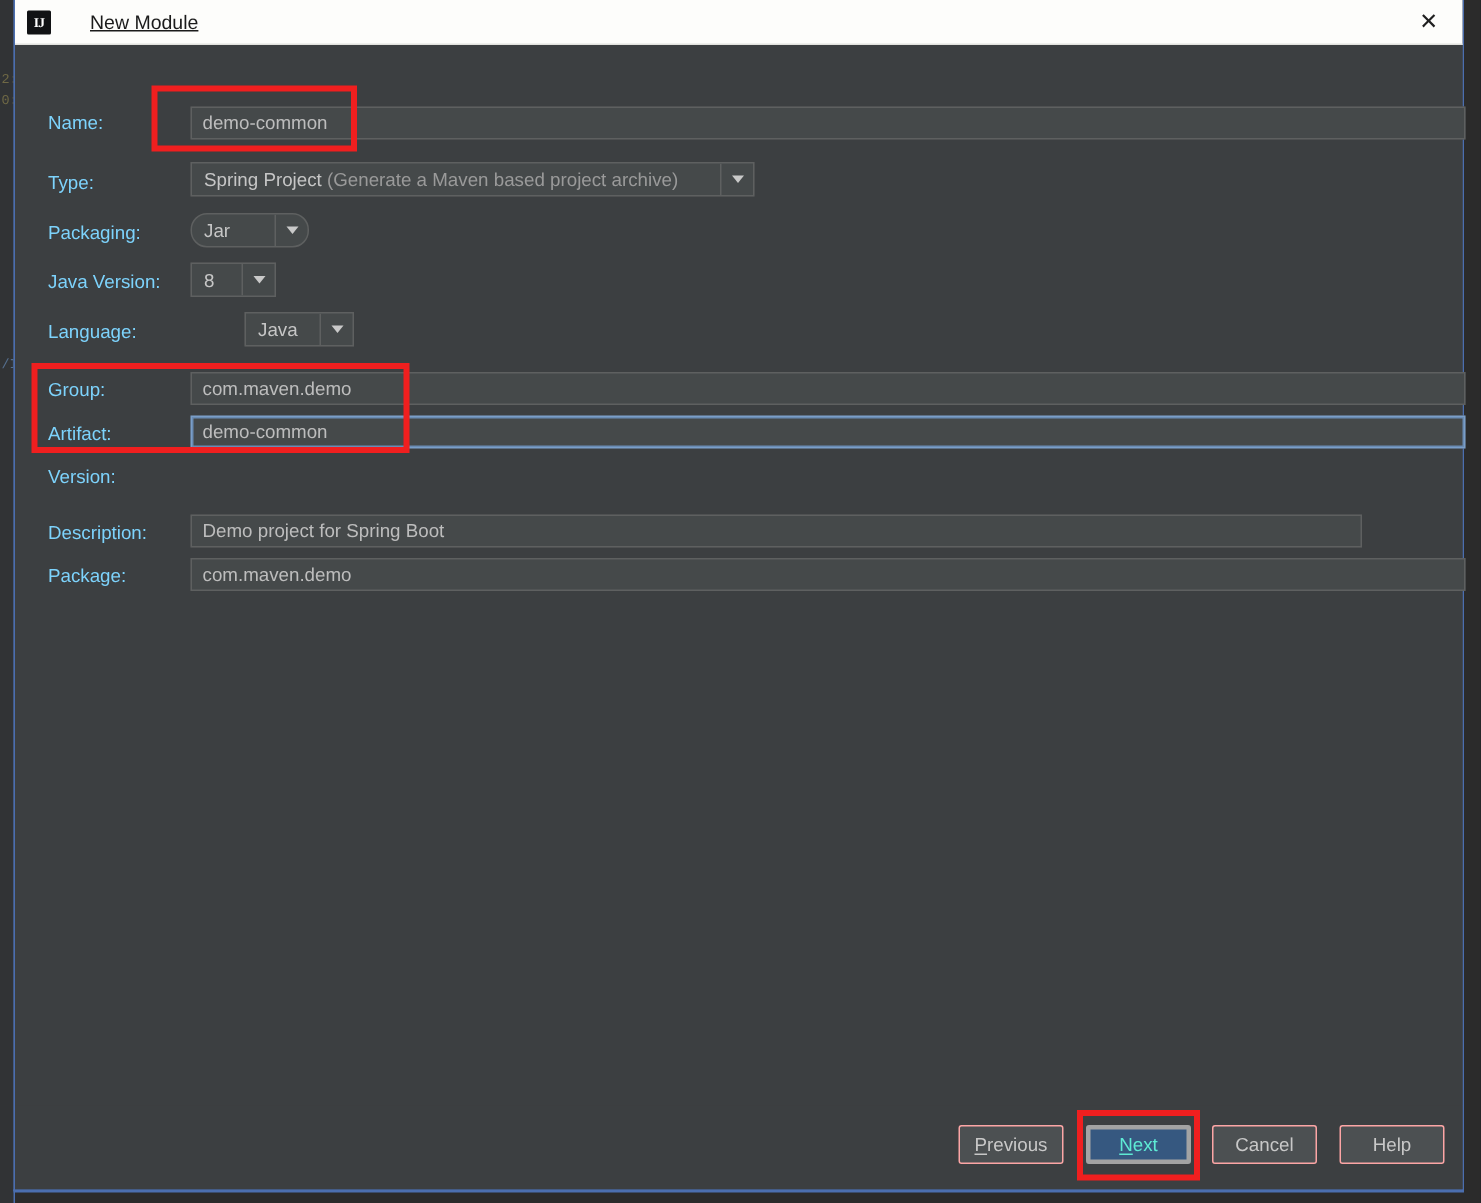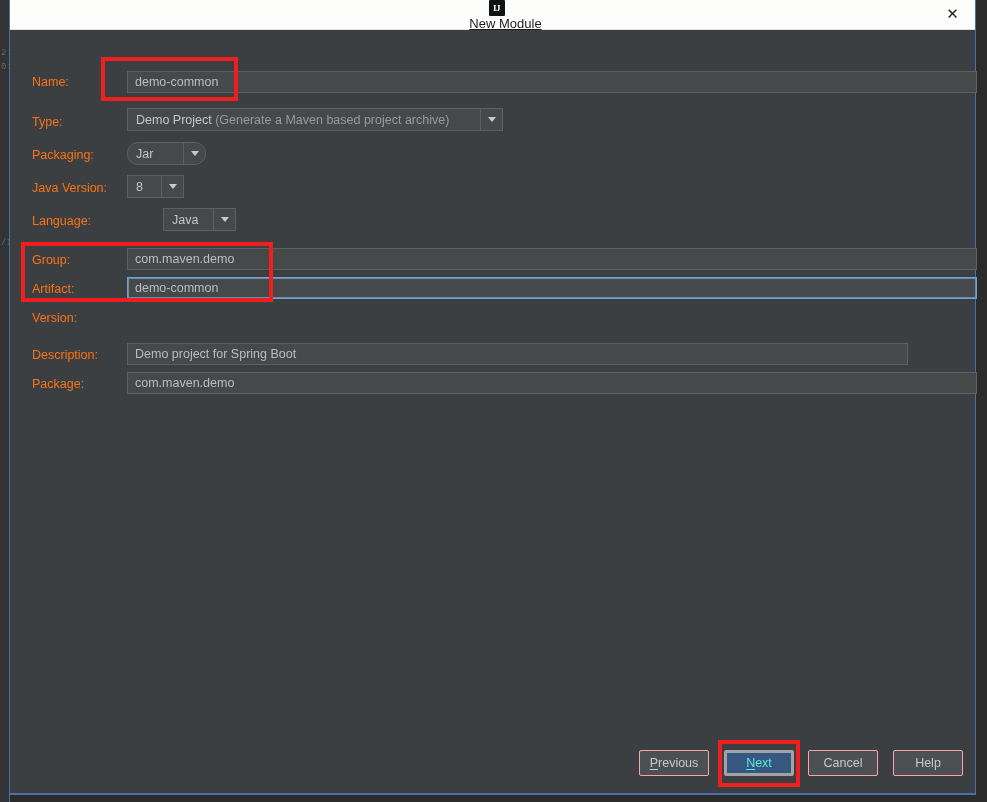--- a/index.html
+++ b/index.html
@@ -57,21 +57,20 @@
 
   
   #titlebar {
     height: 29px;
     min-height: 29px;
     background: #fdfdfb;
     display: flex;
     align-items: center;
     position: relative;
     border-bottom: 1px solid #e2e2de;
-    flex-direction: column;
   }
   #title-icon {
     width: 16px; height: 16px;
     margin-left: 8px;
     background: #111214;
     border-radius: 1px;
     display: flex;
     align-items: center;
     justify-content: center;
     color: #fff;
@@ -103,21 +102,21 @@
   
   #form-body {
     flex: 1;
     position: relative;
     background: #3c3f41;
   }
   .lbl {
     position: absolute;
     left: 22px;
     font-size: 12.5px;
-    color: #f97316;
+    color: #7dd3fc;
     white-space: nowrap;
   }
 
   .field {
     position: absolute;
     height: 22px;
     box-sizing: border-box;
     background: #45494a;
     border: 1px solid #5e6060;
     display: flex;
@@ -245,21 +244,21 @@
     <div id="close-btn">✕</div>
   </div>
 
   <div id="form-body">
 
     <div class="lbl" style="top:45px;">Name:</div>
     <div class="field" style="left:117px; top:41px; width:850px;">demo-common</div>
 
     <div class="lbl" style="top:85px;">Type:</div>
     <div class="combo" style="left:117px; top:78px; width:376px;">
-      <span class="combo-text"><span>Demo Project</span><span class="dim"> (Generate a Maven based project archive)</span></span>
+      <span class="combo-text"><span>Spring Project</span><span class="dim"> (Generate a Maven based project archive)</span></span>
       <span class="arrow-box"></span>
     </div>
 
     <div class="lbl" style="top:118px;">Packaging:</div>
     <div class="combo" style="left:117px; top:112px; width:79px;border-radius:11px;">
       <span class="combo-text">Jar</span>
       <span class="arrow-box"></span>
     </div>
 
     <div class="lbl" style="top:151px;">Java Version:</div>

